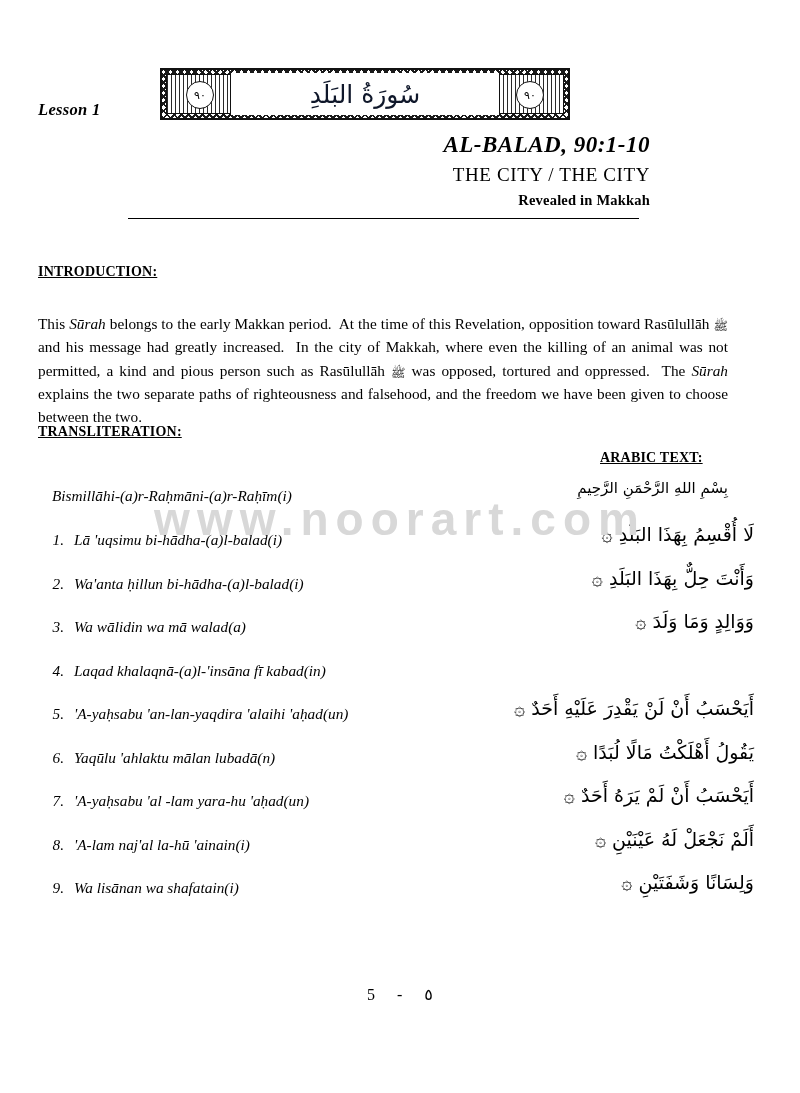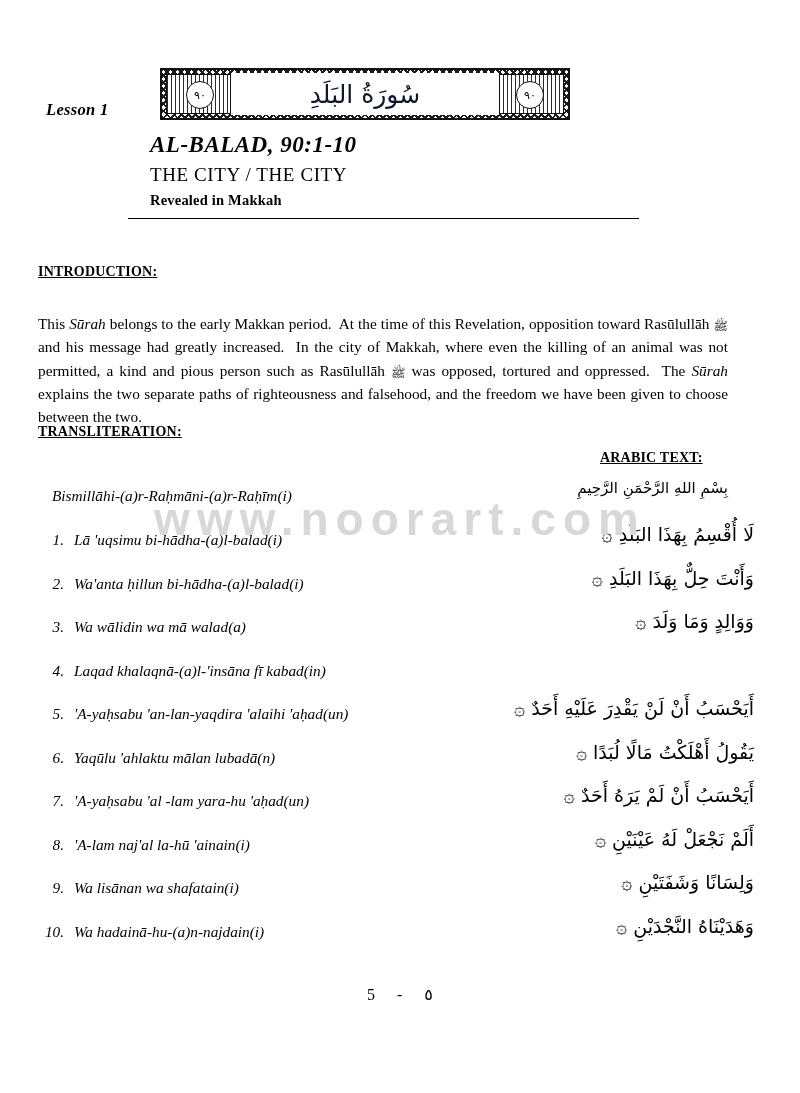--- a/index.html
+++ b/index.html
@@ -39,21 +39,20 @@
 
   
   .lesson-label {
     position: absolute;
     left: 38px;
     top: 100px;
     font-style: italic;
     font-weight: bold;
     font-size: 16.5px;
     letter-spacing: 0.3px;
-    margin-left: 8px;
   }
 
   
   .banner {
     position: absolute;
     left: 160px;
     top: 68px;
     width: 410px;
     height: 52px;
     border: 2.5px solid #111;
@@ -111,21 +110,21 @@
   }
   .banner .medallion.left { left: 24px; }
   .banner .medallion.right { right: 24px; }
 
   
   .title-block {
     position: absolute;
     left: 150px;
     top: 132px;
     width: 500px;
-    text-align: left;
+    text-align: right;
   }
   .title-main {
     font-style: italic;
     font-weight: bold;
     font-size: 23px;
     letter-spacing: 0.5px;
   }
   .title-sub {
     font-size: 19px;
     margin-top: 6px;
@@ -358,25 +357,20 @@
       <div class="verse-row">
         <div class="verse-num">8.</div>
         <div class="verse-translit">'A-lam naj'al la-hū 'ainain(i)</div>
         <div class="verse-arabic">أَلَمْ نَجْعَلْ لَهُ عَيْنَيْنِ ۞</div>
       </div>
       <div class="verse-row">
         <div class="verse-num">9.</div>
         <div class="verse-translit">Wa lisānan wa shafatain(i)</div>
         <div class="verse-arabic">وَلِسَانًا وَشَفَتَيْنِ ۞</div>
       </div>
-      <div class="verse-row">
-        <div class="verse-num">10.</div>
-        <div class="verse-translit">Wa hadainā-hu-(a)n-najdain(i)</div>
-        <div class="verse-arabic">وَهَدَيْنَاهُ النَّجْدَيْنِ ۞</div>
-      </div>
     </div>
 
   <div class="footer">
     <span>5</span>
     <span class="dash">-</span>
     <span class="ar-num">٥</span>
   </div>
 
 </div>
 

